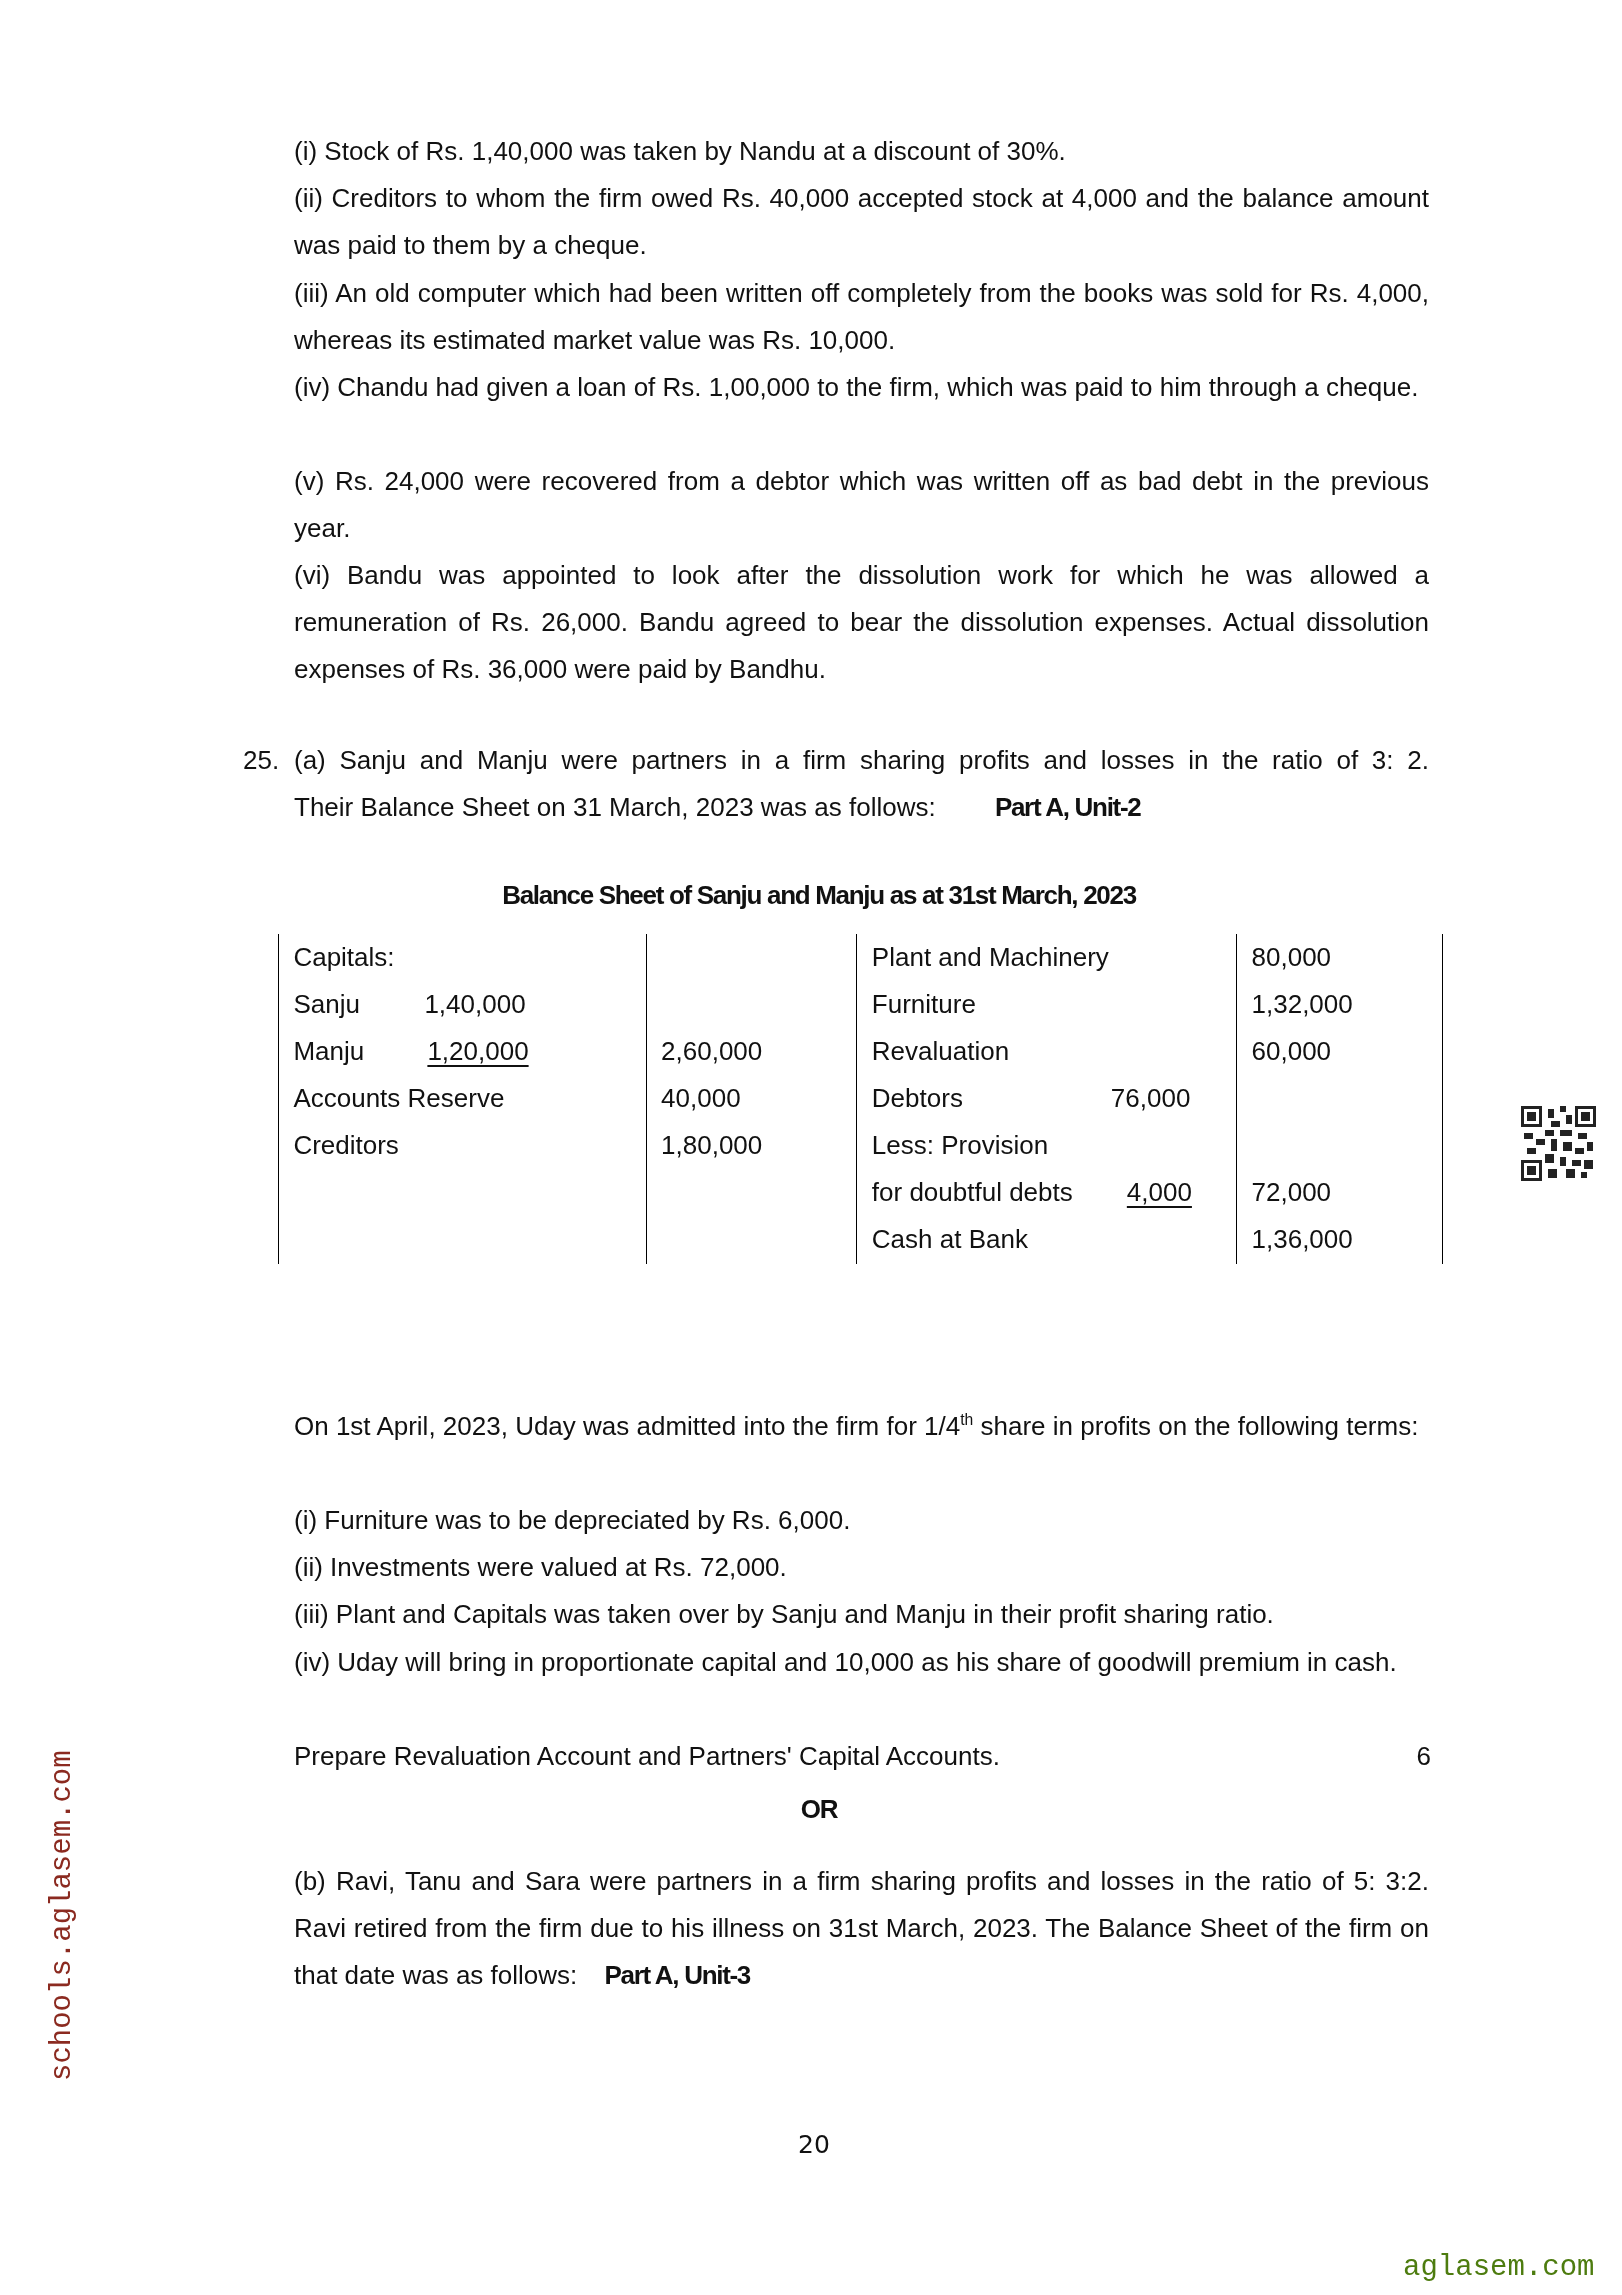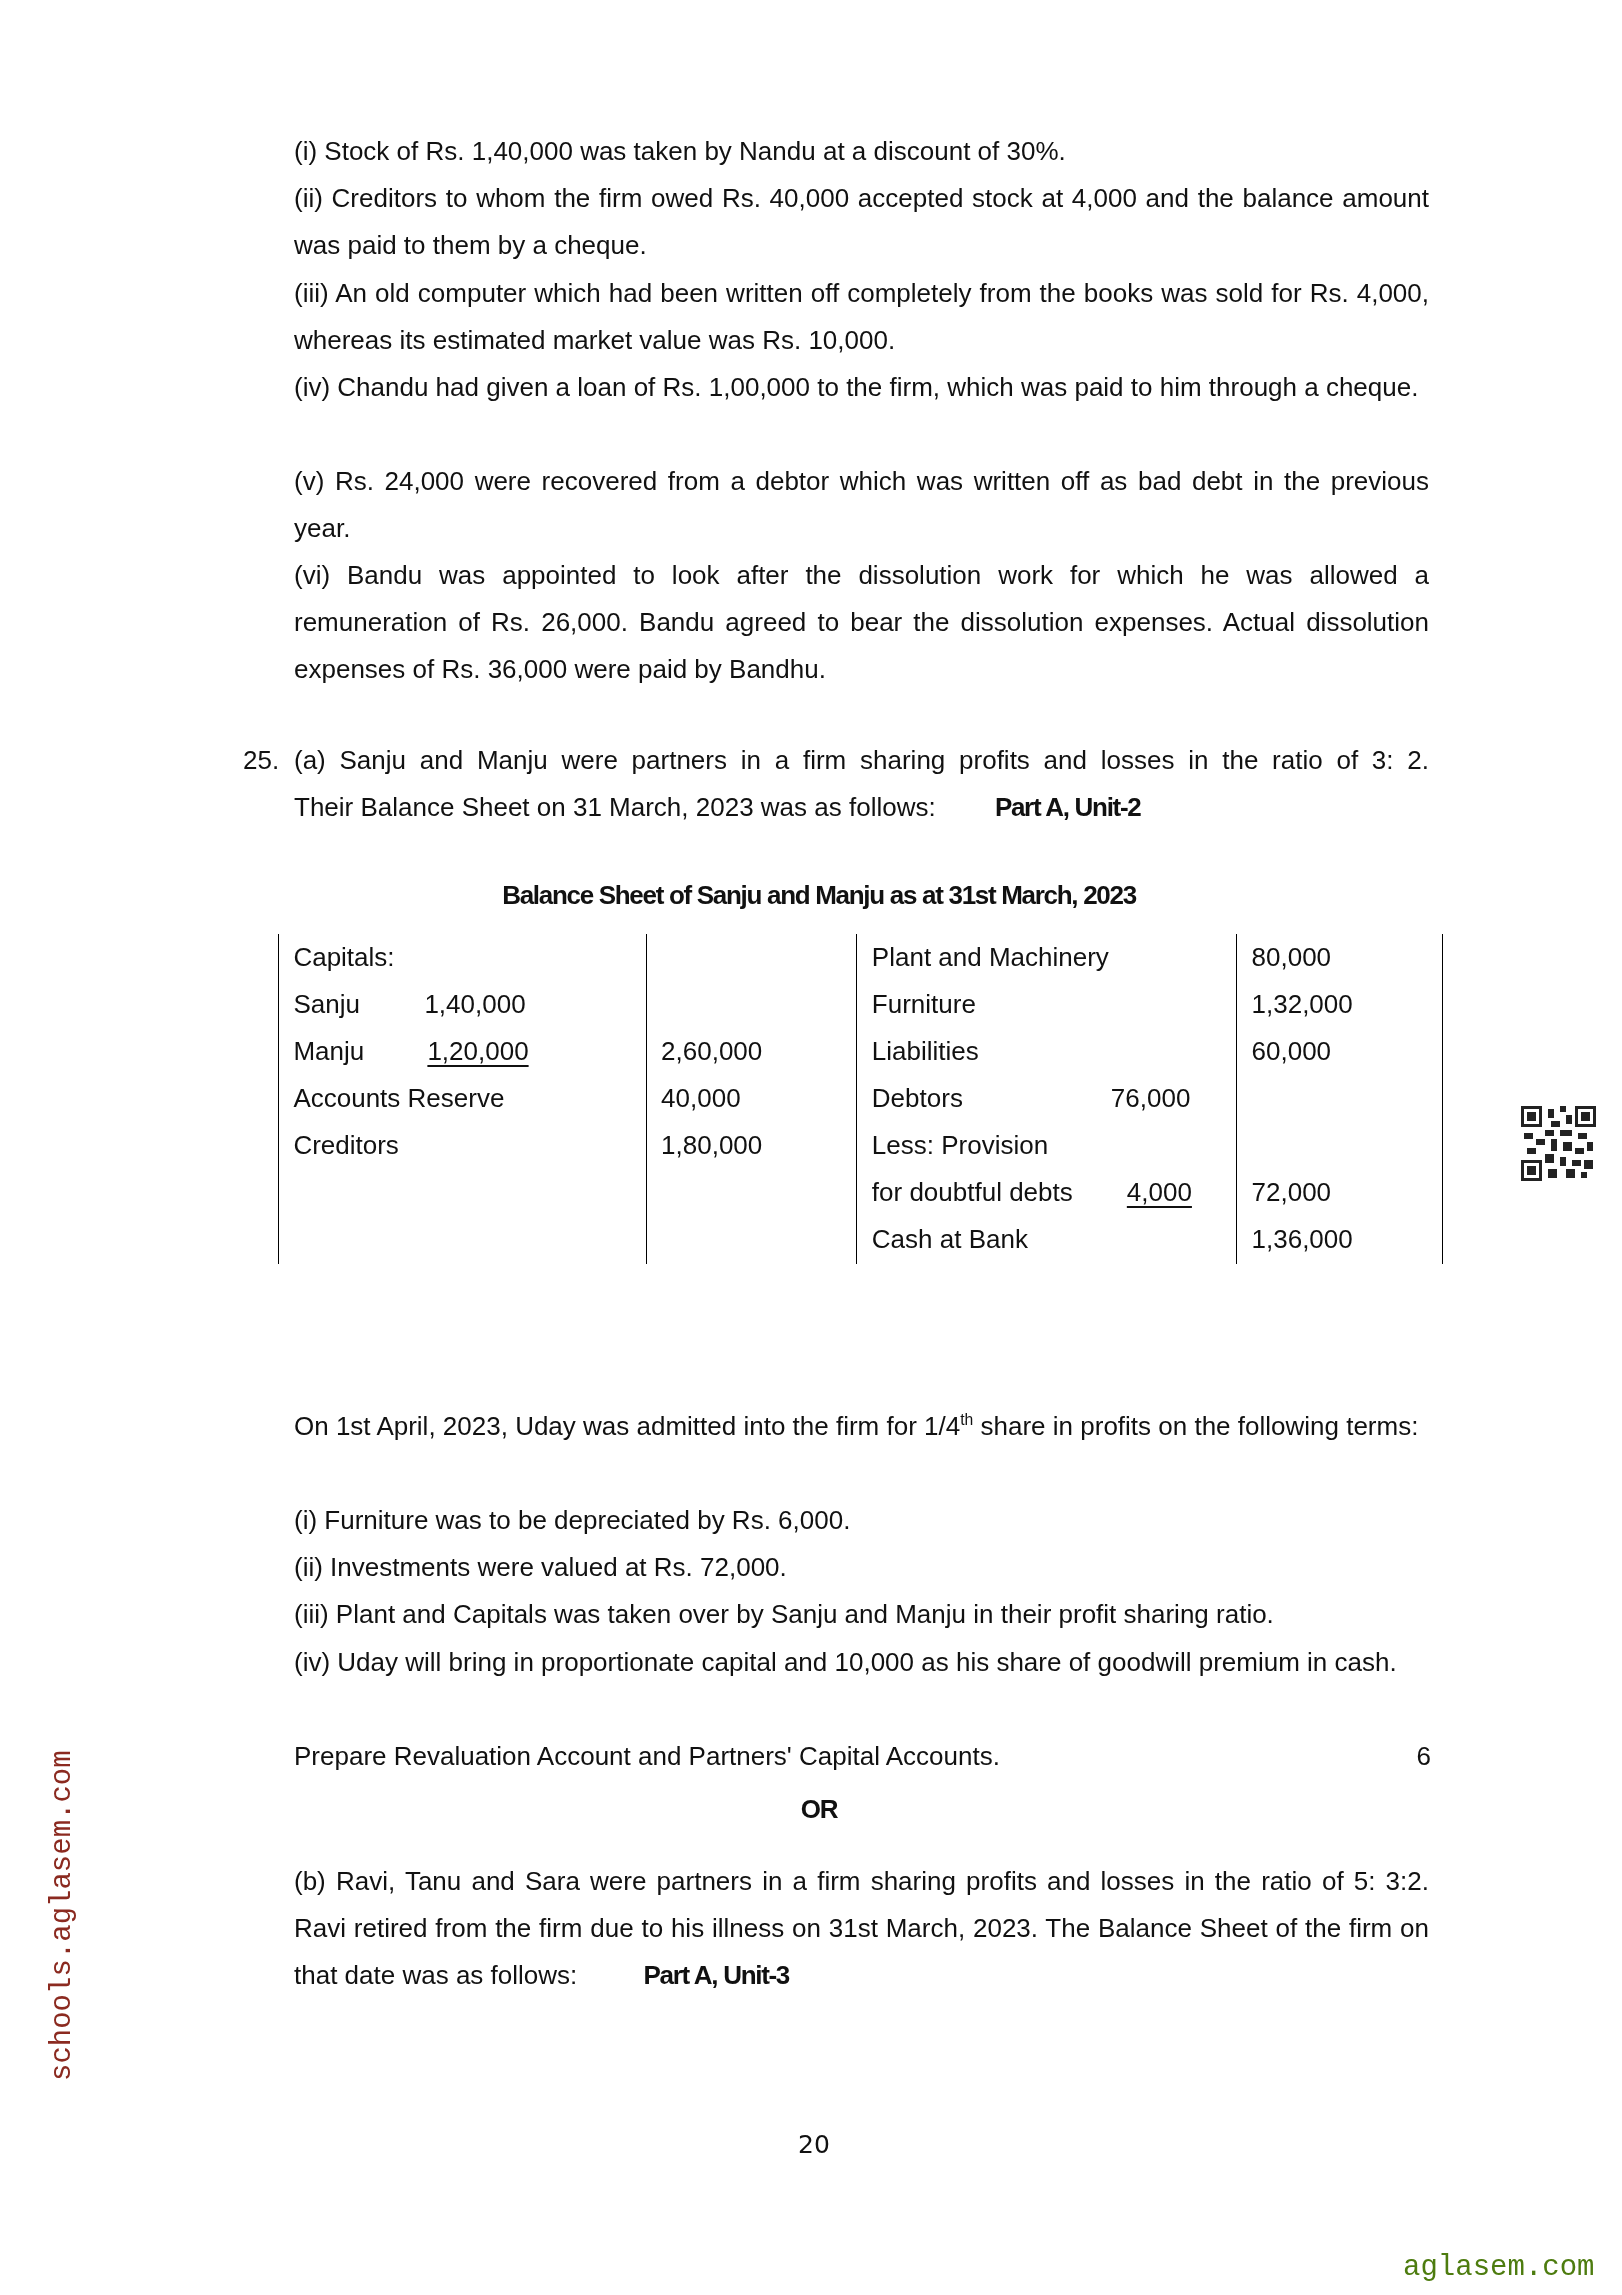--- a/index.html
+++ b/index.html
@@ -73,21 +73,21 @@
     <td class="body">
       <span class="line"></span>
       <span class="line"></span>
       <span class="line">2,60,000</span>
       <span class="line">40,000</span>
       <span class="line">1,80,000</span>
     </td>
     <td class="body">
       <span class="line"><span>Plant and Machinery</span></span>
       <span class="line"><span>Furniture</span></span>
-      <span class="line"><span>Liabilities</span></span>
+      <span class="line"><span>Revaluation</span></span>
       <span class="line"><span>Debtors</span><span class="sub" style="left:239px;">76,000</span></span>
       <span class="line"><span>Less: Provision</span></span>
       <span class="line"><span>for doubtful debts</span><span class="sub ul" style="left:255px;">4,000</span></span>
       <span class="line"><span>Cash at Bank</span></span>
     </td>
     <td class="body">
       <span class="line">80,000</span>
       <span class="line">1,32,000</span>
       <span class="line">60,000</span>
       <span class="line"></span>
@@ -109,21 +109,21 @@
 
 <p class="p" style="top:1733px;">
   <span>Prepare Revaluation Account and Partners' Capital Accounts.</span>
 </p>
 <span class="marks" style="top:1733px; font-size:26px; line-height:47px; position:absolute;">6</span>
 
 <div class="title" style="top:1794px;">OR</div>
 
 <p class="p" style="top:1858px;">
   <span>(b) Ravi, Tanu and Sara were partners in a firm sharing profits and losses in the ratio of 5: 3:2. Ravi retired from the firm due to his illness on 31st March, 2023. The Balance Sheet of the firm on that date was as follows:</span>
-  <span class="bold" style="margin-left:59px;">Part A, Unit-3</span>
+  <span class="bold" style="margin-left:20px;">Part A, Unit-3</span>
 </p>
 
 <svg class="qr" viewBox="0 0 25 25">
   <rect x="0" y="0" width="25" height="25" fill="#fff"></rect>
   <g fill="#222">
     <rect x="0" y="0" width="7" height="7"></rect>
       <rect x="1" y="1" width="5" height="5" fill="#fff"></rect>
       <rect x="2" y="2" width="3" height="3"></rect>
     <rect x="18" y="0" width="7" height="7"></rect>
       <rect x="19" y="1" width="5" height="5" fill="#fff"></rect>

